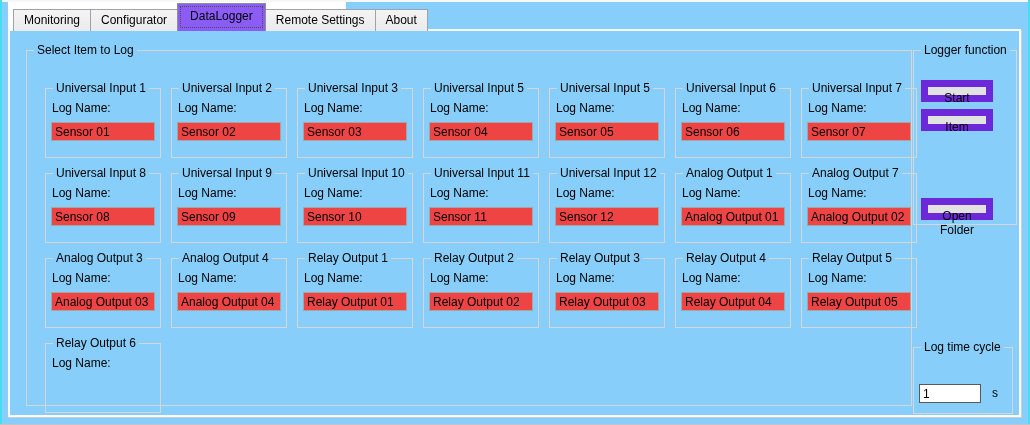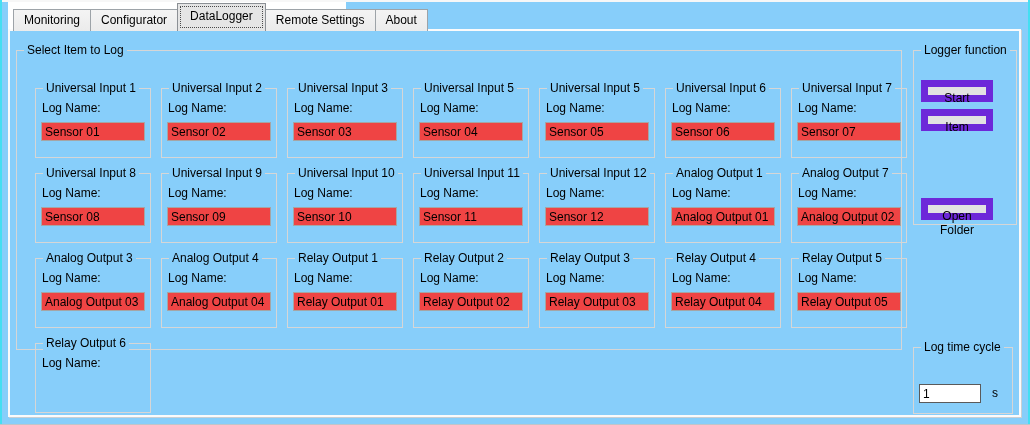--- a/index.html
+++ b/index.html
@@ -21,41 +21,41 @@
     display:flex; align-items:flex-end;
   }
   .tab {
     height:22px; line-height:21px; padding:0 10px;
     background:linear-gradient(#F4F4F4,#EBEBEB);
     border:1px solid #9DA3A8; border-bottom:none;
     cursor:default; white-space:nowrap; position:relative;
   }
   .tab + .tab { margin-left:-1px; }
   .tab.selected {
-    background:#e5e5e5; height:28px; line-height:24px; z-index:6;
+    background:#8b5cf6; height:28px; line-height:24px; z-index:6;
     border-color:#8C9095; padding:0 12px;
   }
   .tab.selected::after {
     content:""; position:absolute; left:2px; right:2px; top:2px; bottom:3px;
     border:1px dotted #4A4A4A; pointer-events:none;
   }
 
   .page {
     position:absolute; left:8px; top:29px; width:1013px; height:388px;
     background:#87CEFA; border:2px solid #FBFBFB;
     box-shadow:1px 1px 0 #C9CFD4; z-index:1;
   }
 
   .groupbox { position:absolute; border:1px solid #D6D6D6; }
   .gb-title {
     position:absolute; top:-8px; left:7px; background:#87CEFA;
     padding:0 3px; line-height:14px; white-space:nowrap;
   }
 
-  .select-group { left:6px; top:19px; width:886px; height:300px; }
+  .select-group { left:16px; top:19px; width:886px; height:356px; }
   .items-grid {
     position:absolute; left:18px; top:37px;
     display:grid; grid-template-columns:repeat(7,116px);
     column-gap:10px; row-gap:15px; grid-auto-rows:70px;
   }
   .item-box { position:relative; border:1px solid #D6D6D6; }
   .log-label { position:absolute; left:6px; top:12px; white-space:nowrap; }
   .textbox {
     position:absolute; left:5px; top:33px; width:104px; height:19px;
     border:1px solid #A5A5A5; background:#ef4444; padding:0 3px;

